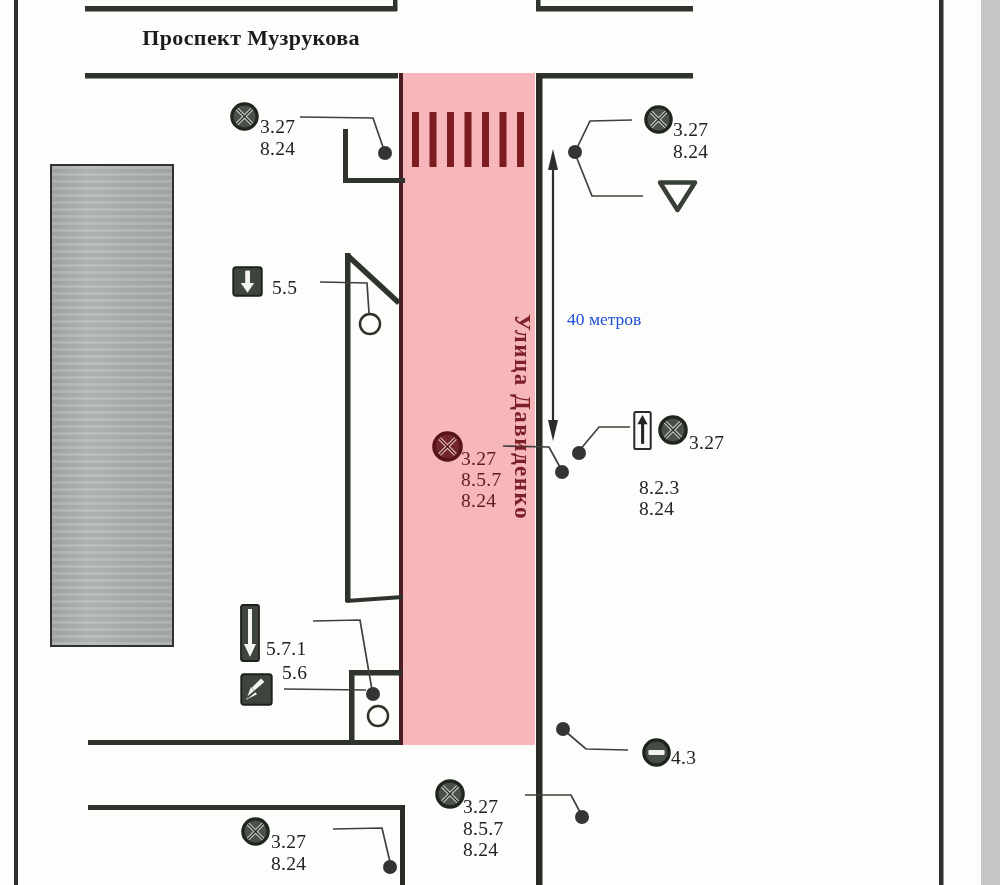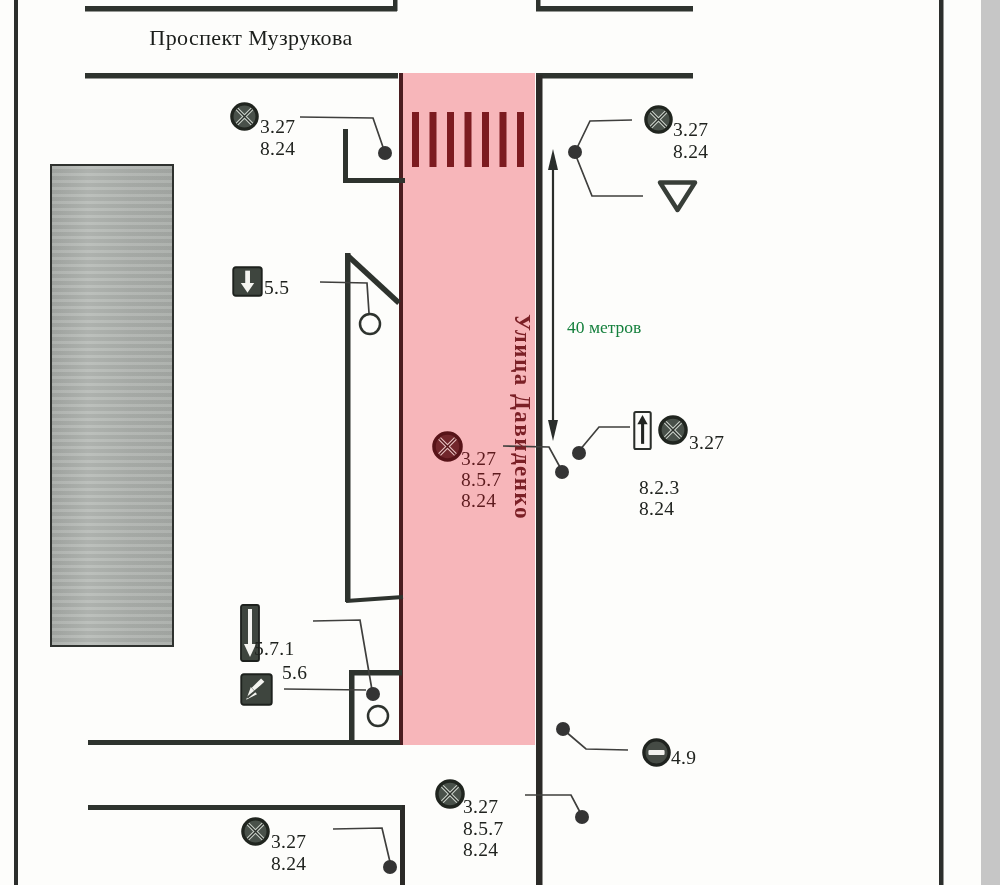--- a/index.html
+++ b/index.html
@@ -10,31 +10,31 @@
     color:#1d201d;
   }
   .abs{position:absolute;}
   svg{display:block;}
   .label{
     font-size:19.5px;line-height:22px;letter-spacing:.3px;
     color:#20231f;white-space:pre;
   }
   .label.maroon{color:#5d1b1e;}
   .street-title{
-    font-weight:normal;font-size:22px;color:#1b1e1b;letter-spacing:.4px;
+    font-weight:bold;font-size:22px;color:#1b1e1b;letter-spacing:.4px;
   }
   .passage{
     font-weight:bold;font-size:21px;line-height:27px;color:#1b1e1b;letter-spacing:.4px;
   }
   .vstreet{
     font-weight:bold;font-size:23px;color:#7b2026;letter-spacing:1.5px;
     transform:rotate(90deg);transform-origin:top left;
     width:490px;height:34px;text-align:center;white-space:nowrap;
   }
-  .dim-label{font-size:17.5px;color:#15803d;margin-top:8px;}
+  .dim-label{font-size:17.5px;color:#1d4ed8;}
   .building{
     left:50px;top:164px;width:124px;height:483px;
     border:2px solid #2f322f;box-sizing:border-box;
     background:
       repeating-linear-gradient(180deg, rgba(255,255,255,.07) 0 3px, rgba(0,0,0,.05) 3px 7px),
       linear-gradient(90deg,#a7aba7,#b7bbb7 30%,#aeb2ae 65%,#a8aca8);
   }
   .scan-strip{left:981px;top:0;width:19px;height:885px;background:#c6c6c6;}
 </style>
 </head>
@@ -161,21 +161,21 @@
     </svg>
   </div>
 
   <div class="abs" style="left:232px;top:266px">
     <svg width="31" height="31" viewBox="0 0 30 30">
       <rect x="1.2" y="1.2" width="27.6" height="27.6" rx="2.5" fill="#3e453e" stroke="#1d211d" stroke-width="1.8"></rect>
       <rect x="12.8" y="4.5" width="4.6" height="13" fill="#f4f4f0"></rect>
       <polygon points="8.5,16.5 21.5,16.5 15,26" fill="#f4f4f0"></polygon>
     </svg>
   </div>
-  <div class="abs label" style="left:264px;top:277px"><span>5.5</span></div>
+  <div class="abs label" style="left:272px;top:277px"><span>5.5</span></div>
 
   <div class="abs" style="left:432px;top:431px">
     <svg width="31" height="31" viewBox="0 0 28 28">
       <circle cx="14" cy="14" r="12.2" fill="#71262b" stroke="#571318" stroke-width="3.2"></circle>
       <path d="M6.8 6.8 L21.2 21.2 M21.2 6.8 L6.8 21.2" stroke="#e7bfbf" stroke-width="3.4"></path>
       <path d="M6.8 6.8 L21.2 21.2 M21.2 6.8 L6.8 21.2" stroke="#551418" stroke-width="1.3"></path>
     </svg>
   </div>
   <div class="abs label maroon" style="left:461px;top:448px;line-height:21px"><span>3.27</span><br><span>8.5.7</span><br><span>8.24</span></div>
 
@@ -196,39 +196,39 @@
   <div class="abs label" style="left:689px;top:432px"><span>3.27</span></div>
   <div class="abs label" style="left:639px;top:477px;line-height:21px"><span>8.2.3</span><br><span>8.24</span></div>
 
   <div class="abs" style="left:240px;top:604px">
     <svg width="20" height="58" viewBox="0 0 20 58">
       <rect x="1" y="1" width="18" height="56" rx="2" fill="#3e453e" stroke="#1d211d" stroke-width="1.8"></rect>
       <rect x="8" y="5" width="4" height="36" fill="#f4f4f0"></rect>
       <polygon points="4,40 16,40 10,53" fill="#f4f4f0"></polygon>
     </svg>
   </div>
-  <div class="abs label" style="left:254px;top:638px"><span>5.7.1</span></div>
+  <div class="abs label" style="left:266px;top:638px"><span>5.7.1</span></div>
 
   <div class="abs" style="left:240px;top:673px">
     <svg width="33" height="33" viewBox="0 0 32 32">
       <rect x="1.2" y="1.2" width="29.6" height="29.6" rx="2.5" fill="#3e453e" stroke="#1d211d" stroke-width="1.8"></rect>
       <path d="M22 7 L13 16" stroke="#f4f4f0" stroke-width="4.5"></path>
       <polygon points="6,26 16.5,20.5 10.5,13.5" fill="#f4f4f0"></polygon>
       <path d="M7 24 L24 10" stroke="#3e453e" stroke-width="2"></path>
     </svg>
   </div>
   <div class="abs label" style="left:282px;top:662px"><span>5.6</span></div>
 
   <div class="abs" style="left:642px;top:738px">
     <svg width="29" height="29" viewBox="0 0 28 28">
       <circle cx="14" cy="14" r="12.2" fill="#454b45" stroke="#1f231f" stroke-width="3.2"></circle>
       <rect x="6.2" y="11.6" width="15.6" height="4.8" rx="1" fill="#f2f2ef"></rect>
     </svg>
   </div>
-  <div class="abs label" style="left:671px;top:747px"><span>4.9</span></div>
+  <div class="abs label" style="left:671px;top:747px"><span>4.3</span></div>
 
   <div class="abs" style="left:435px;top:779px">
     <svg width="30" height="30" viewBox="0 0 28 28">
       <circle cx="14" cy="14" r="12.2" fill="#49514a" stroke="#20251f" stroke-width="3.2"></circle>
       <path d="M6.8 6.8 L21.2 21.2 M21.2 6.8 L6.8 21.2" stroke="#ccd3cb" stroke-width="3.4"></path>
       <path d="M6.8 6.8 L21.2 21.2 M21.2 6.8 L6.8 21.2" stroke="#2a2f2a" stroke-width="1.3"></path>
     </svg>
   </div>
   <div class="abs label" style="left:463px;top:796px;line-height:21.5px"><span>3.27</span><br><span>8.5.7</span><br><span>8.24</span></div>
 

